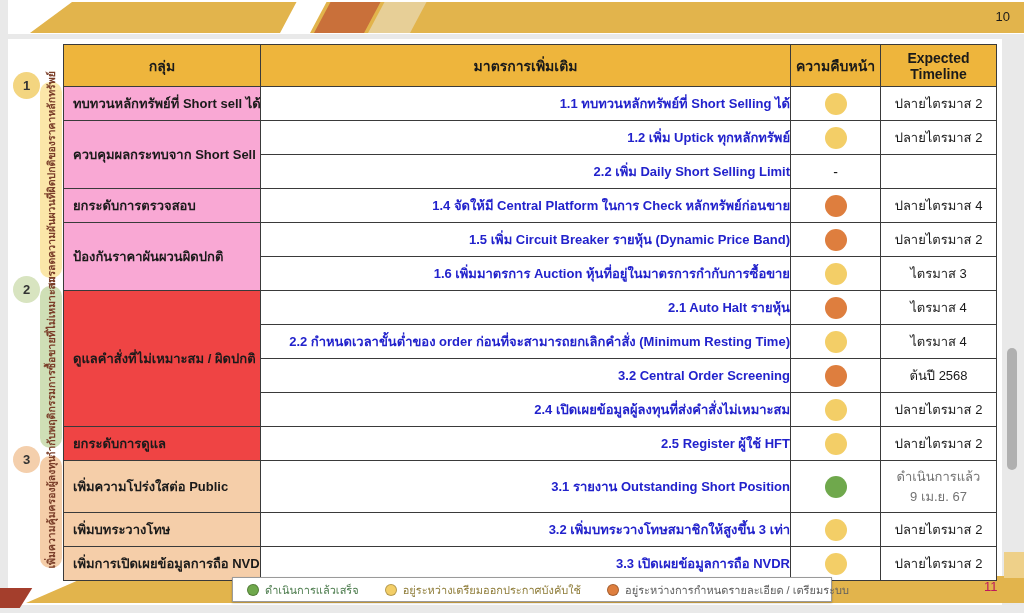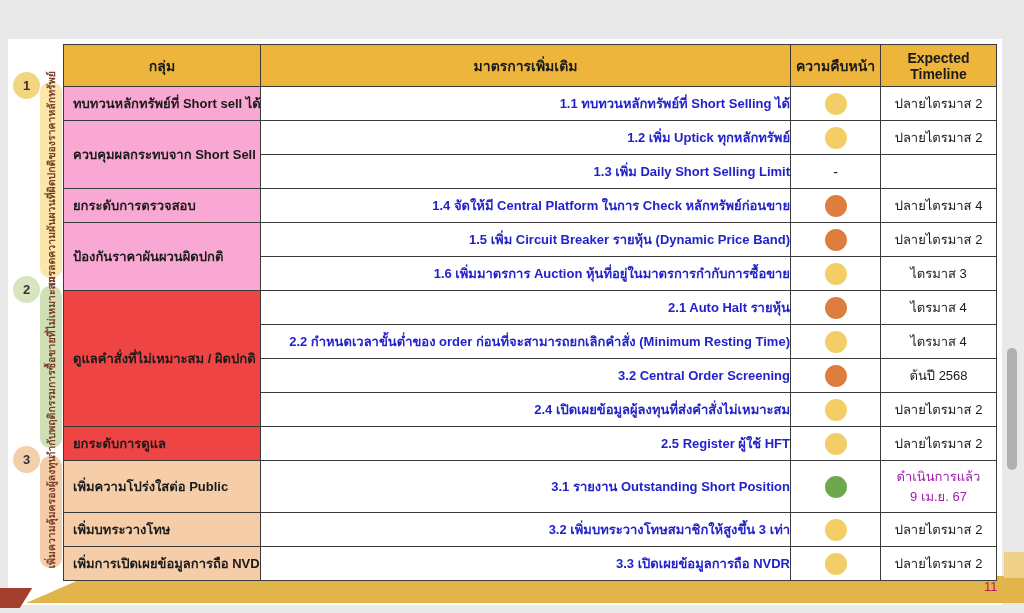--- a/index.html
+++ b/index.html
@@ -30,21 +30,21 @@
   .measures th,.measures td{border:1px solid #3a3a3a;padding:0;overflow:hidden;}
   .measures thead tr{height:42px;}
   .measures tbody tr{height:34px;}
   .measures tbody tr.tall{height:52px;padding-left:28px;}
   .measures th{background:#eeb53c;font-size:14px;font-weight:bold;color:#1a1a1a;text-align:center;}
   td.group-cell{font-size:13px;font-weight:bold;color:#1a1a1a;padding-left:9px;white-space:nowrap;}
   td.g1{background:#f9a8d4;} td.g2{background:#ef4444;margin-left:14px;} td.g3{background:#f5cea9;}
   td.measure-cell{font-size:13px;font-weight:bold;color:#2222cc;padding-left:11px;white-space:nowrap;text-align:right;}
   td.progress-cell{text-align:center;font-size:14px;color:#1a1a1a;}
   td.timeline-cell{text-align:center;font-size:13px;color:#1a1a1a;white-space:pre-line;line-height:1.5;}
-  td.timeline-cell.done{color:#a21caf;}
+  td.timeline-cell.done{color:#737373;}
   .dot{display:inline-block;width:22px;height:22px;border-radius:50%;vertical-align:middle;}
   .dot.yellow{background:#f3ce67;} .dot.orange{background:#de7e3e;} .dot.green{background:#6fa84c;}
 
   
   .pill{position:absolute;left:40px;width:22px;border-radius:10px;}
   .pill.t1{background:#fbe7a9;} .pill.t2{background:#cfdfb6;} .pill.t3{background:#f5cea9;}
   .pill-1{top:82px;height:196px;} .pill-2{top:286px;height:162px;} .pill-3{top:456px;height:112px;}
   .pill .vtext{position:absolute;top:50%;left:50%;transform:translate(-50%,-50%) rotate(-90deg);white-space:nowrap;font-size:10.5px;font-weight:bold;color:#7b3f2a;}
   .pill .num-circle{position:absolute;left:-27px;top:-10px;width:27px;height:27px;border-radius:50%;display:flex;align-items:center;justify-content:center;font-size:13px;font-weight:bold;color:#333;}
   .pill-1 .num-circle{background:#f3d580;} .pill-2 .num-circle{background:#d8e4c0;} .pill-3 .num-circle{background:#f4cfac;}
@@ -56,20 +56,28 @@
   .legend-item.lg-green span.lbl{color:#4e7d4f;} .legend-item.lg-yellow span.lbl{color:#8f7d3a;} .legend-item.lg-orange span.lbl{color:#5f5f5f;}
 
   
   .scroll-thumb{position:absolute;left:1007px;top:348px;width:10px;height:122px;background:#b0b0b0;border-radius:5px;}
 </style>
 </head>
 <body>
 
 <div class="screen">
 
+  <div class="top-fragment">
+    <div class="gold-band band-top">
+      <div class="stripe s-white"></div>
+      <div class="stripe s-orange"></div>
+      <div class="stripe s-tan"></div>
+      <span class="page-num">10</span>
+    </div>
+  </div>
 
   <div class="slide"></div>
   <div class="gold-band band-bottom"></div>
   <div class="red-accent"></div>
   <div class="gold-step"></div>
   <span class="page-num-cur">11</span>
 
   <div id="sidebar-groups">
     <div class="pill pill-1 t1">
       <div class="num-circle">1</div>
@@ -109,21 +117,21 @@
           <td class="progress-cell"><span class="dot yellow"></span></td>
           <td class="timeline-cell">ปลายไตรมาส 2</td>
         </tr>
         <tr>
           <td class="group-cell g1" rowspan="2">ควบคุมผลกระทบจาก Short Sell</td>
           <td class="measure-cell">1.2 เพิ่ม Uptick ทุกหลักทรัพย์</td>
           <td class="progress-cell"><span class="dot yellow"></span></td>
           <td class="timeline-cell">ปลายไตรมาส 2</td>
         </tr>
         <tr>
-          <td class="measure-cell">1.3 เพิ่ม Daily Short Selling Limit</td>
+          <td class="measure-cell">2.2 เพิ่ม Daily Short Selling Limit</td>
           <td class="progress-cell">-</td>
           <td class="timeline-cell"></td>
         </tr>
         <tr>
           <td class="group-cell g1" rowspan="1">ยกระดับการตรวจสอบ</td>
           <td class="measure-cell">1.4 จัดให้มี Central Platform ในการ Check หลักทรัพย์ก่อนขาย</td>
           <td class="progress-cell"><span class="dot orange"></span></td>
           <td class="timeline-cell">ปลายไตรมาส 4</td>
         </tr>
         <tr>
@@ -179,15 +187,31 @@
         </tr>
         <tr>
           <td class="group-cell g3" rowspan="1">เพิ่มการเปิดเผยข้อมูลการถือ NVDR</td>
           <td class="measure-cell">3.3 เปิดเผยข้อมูลการถือ NVDR</td>
           <td class="progress-cell"><span class="dot yellow"></span></td>
           <td class="timeline-cell">ปลายไตรมาส 2</td>
         </tr>
       </tbody>
   </table>
 
+  <div class="legend" id="legend-box">
+    <div class="legend-item lg-green">
+      <span class="dot green"></span>
+      <span class="lbl">ดำเนินการแล้วเสร็จ</span>
+    </div>
+
+    <div class="legend-item lg-yellow">
+      <span class="dot yellow"></span>
+      <span class="lbl">อยู่ระหว่างเตรียมออกประกาศบังคับใช้</span>
+    </div>
+
+    <div class="legend-item lg-orange">
+      <span class="dot orange"></span>
+      <span class="lbl">อยู่ระหว่างการกำหนดรายละเอียด / เตรียมระบบ</span>
+    </div>
+  </div>
 
   <div class="scroll-thumb"></div>
 </div>
 
 </body></html>

